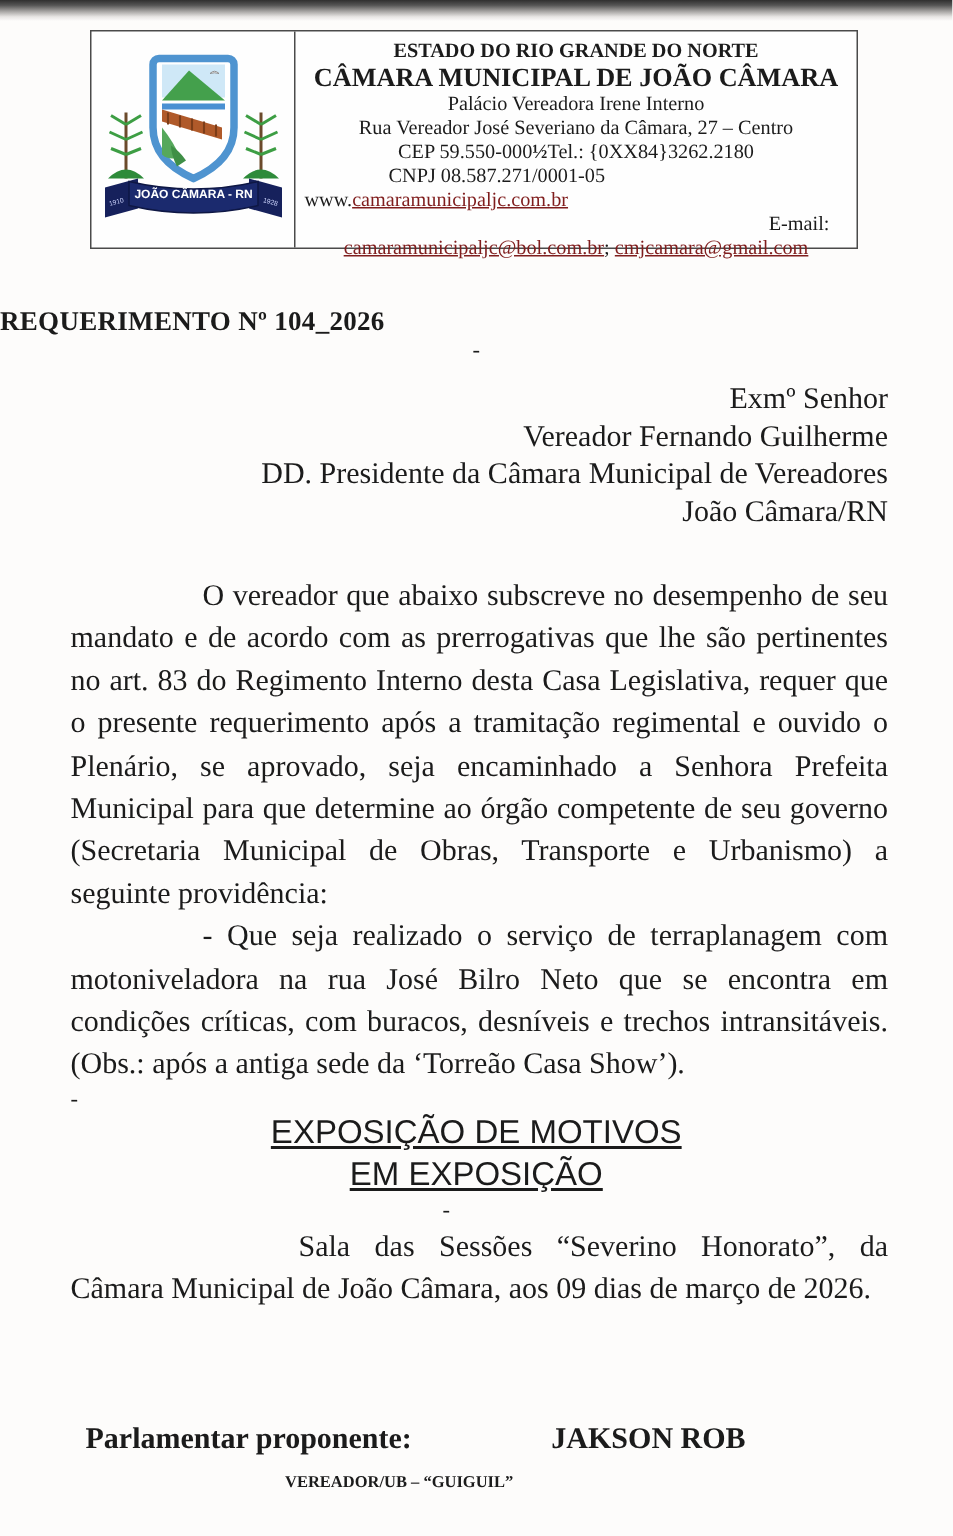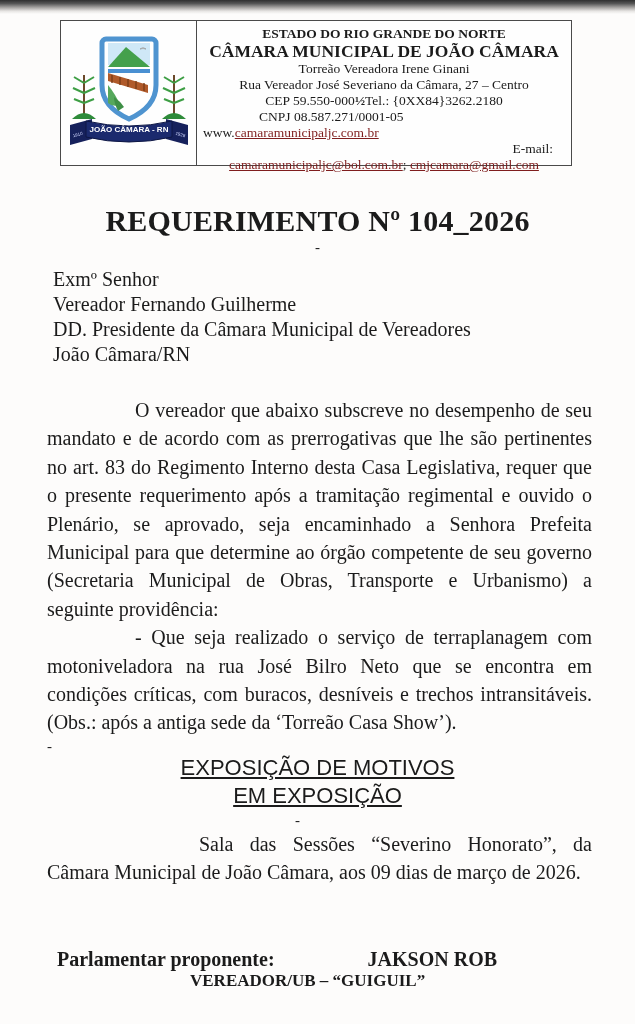--- a/index.html
+++ b/index.html
@@ -44,36 +44,37 @@
   .org-emails{text-align:center;}
   .doc-link{
     color:#7f1d1d;
     text-decoration:underline;
     cursor:pointer;
   }
   .half-glyph{font-weight:bold;}
   
   .doc-title{
     margin-top:38px;
-    text-align:center;
-    font-size:30px;
+    text-align:left;
+    font-size:18px;
     font-weight:bold;
     letter-spacing:0.2px;
   }
   .dash-center{
     text-align:center;
     font-size:15px;
     line-height:12px;
     margin-top:3px;
   }
   
   .addressee{
     margin:14px 43px 0 53px;
     font-size:20px;
     line-height:25px;
+    text-align:right;
   }
   
   .body-text{
     margin:29px 43px 0 47px;
     font-size:20px;
     line-height:28.4px;
     text-align:justify;
   }
   .body-text p{margin:0;}
   .p-indent{text-indent:88px;}
@@ -113,22 +114,22 @@
   }
   .footer-line1{
     margin-left:57px;
     font-size:20px;
     font-weight:bold;
     white-space:nowrap;
   }
   .footer-name{margin-left:93px;}
   .footer-line2{
     margin-left:190px;
-    margin-top:0;
-    font-size:17px;
+    margin-top:11px;
+    font-size:11px;
     font-weight:bold;
   }
 </style>
 </head>
 <body>
 
 <div class="top-strip"></div>
 
 <div class="header-table">
   <div class="logo-cell">
@@ -183,21 +184,21 @@
         <path d="M18 94 Q61 104 104 94 L104 110 Q61 120 18 110 Z" fill="#1b2a6e" stroke="#0e1744" stroke-width="1"></path>
         <text x="61" y="105" text-anchor="middle" font-size="8" font-weight="bold" fill="#ffffff" font-family="Liberation Sans, sans-serif">JOÃO CÂMARA - RN</text>
         <text x="10" y="109" text-anchor="middle" font-size="4.5" fill="#cfd6ff" font-family="Liberation Sans, sans-serif" transform="rotate(-15 10 109)">1910</text>
         <text x="112" y="109" text-anchor="middle" font-size="4.5" fill="#cfd6ff" font-family="Liberation Sans, sans-serif" transform="rotate(15 112 109)">1928</text>
       </g>
     </svg>
   </div>
   <div class="info-cell">
     <div class="org-state">ESTADO DO RIO GRANDE DO NORTE</div>
     <div class="org-chamber">CÂMARA MUNICIPAL DE JOÃO CÂMARA</div>
-    <div class="org-line">Torreão Vereadora Irene Ginani</div>
+    <div class="org-line">Palácio Vereadora Irene Interno</div>
     <div class="org-line">Rua Vereador José Severiano da Câmara, 27 – Centro</div>
     <div class="org-line"><span>CEP 59.550-000</span><span class="half-glyph">½</span><span>Tel.: {0XX84}3262.2180</span></div>
     <div class="org-cnpj">CNPJ 08.587.271/0001-05</div>
     <div class="org-www"><span>www.</span><span class="doc-link">camaramunicipaljc.com.br</span></div>
     <div class="org-email-label">E-mail:</div>
     <div class="org-emails"><span class="doc-link">camaramunicipaljc@bol.com.br</span><span>;</span> <span class="doc-link">cmjcamara@gmail.com</span></div>
   </div>
 </div>
 
 <div class="doc-title">REQUERIMENTO Nº 104_2026</div>

